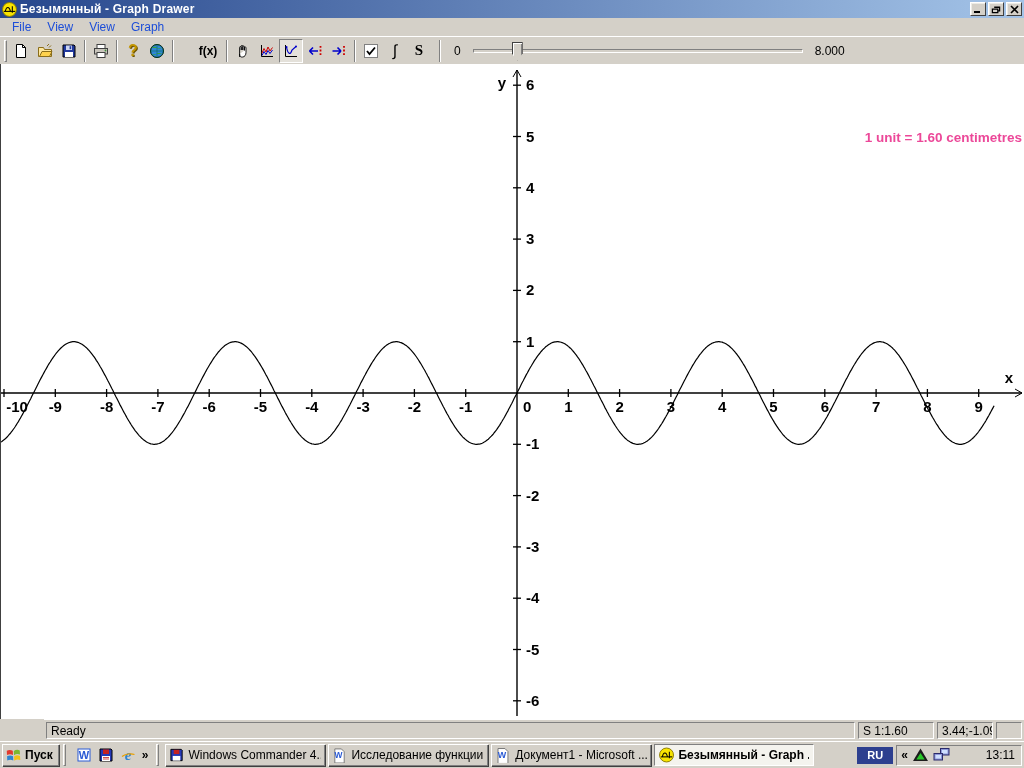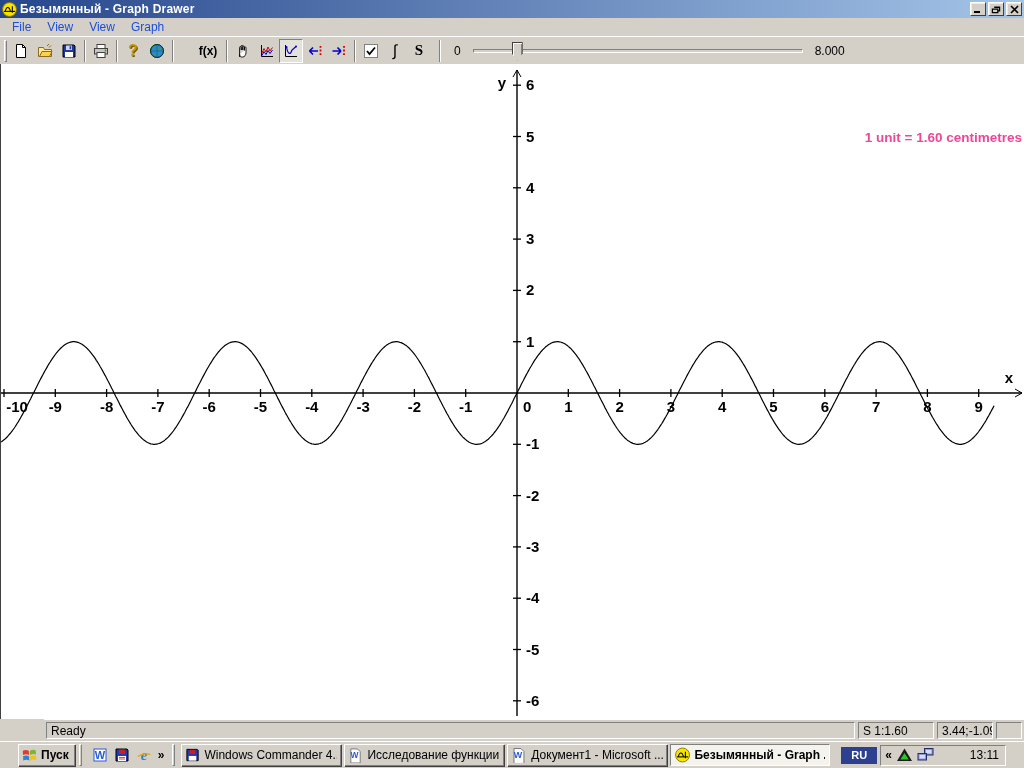--- a/index.html
+++ b/index.html
@@ -36,21 +36,21 @@
   .graph-area { height:655px; background:#fff; position:relative; flex:0 0 auto; border-left:1px solid #404040; }
   .graph-area svg { display:block; }
   .annotation { position:absolute; top:18px; right:2px; font-weight:bold; font-size:13.5px; color:#ec4899;margin-top:48px; }
 
   
   .statusbar { height:22px; background:#d4d0c8; border-top:1px solid #fff; display:flex; align-items:center; padding:2px 2px 3px 2px; gap:3px; flex:0 0 auto;margin-left:44px; }
   .spanel { height:17px; border:1px solid #fff; border-top-color:#808080; border-left-color:#808080; padding:1px 4px; font-size:12px; white-space:nowrap; overflow:hidden; }
   .spanel.grow { flex:1; }
 
   
-  .taskbar { height:27px; background:#d4d0c8; border-top:1px solid #fff; display:flex; align-items:center; padding:0 18px; flex:0 0 auto; }
+  .taskbar { height:27px; background:#d4d0c8; border-top:1px solid #fff; display:flex; align-items:center; padding:0 2px; flex:0 0 auto; }
   .startbtn { height:22px; display:flex; align-items:center; gap:3px; padding:0 6px 0 4px; font-weight:bold; font-size:12px; background:#d4d0c8; }
   .quick { display:flex; align-items:center; gap:5px; padding:0 6px; }
   .qicon { width:17px; height:17px; display:flex; align-items:center; justify-content:center; }
   .chev { font-weight:bold; font-size:12px; }
   .taskbtn { width:160px; height:22px; display:flex; align-items:center; gap:4px; padding:0 4px; margin-right:3px; background:#d4d0c8; font-size:12px; white-space:nowrap; overflow:hidden; }
   .taskbtn .tlabel { overflow:hidden; white-space:nowrap; }
   .taskbtn.active { border:1px solid #808080; border-bottom-color:#fff; border-right-color:#fff; background:#f4f3ee; font-weight:bold; }
   .tray { margin-left:auto; display:flex; align-items:center; }
   .rubadge { width:36px; height:17px; background:#2d3f8f; color:#fff; font-size:11px; font-weight:bold; display:flex; align-items:center; justify-content:center; margin-right:3px; }
   .traypanel { height:21px; border:1px solid #fff; border-top-color:#808080; border-left-color:#808080; display:flex; align-items:center; gap:4px; padding:0 6px 0 4px; }

